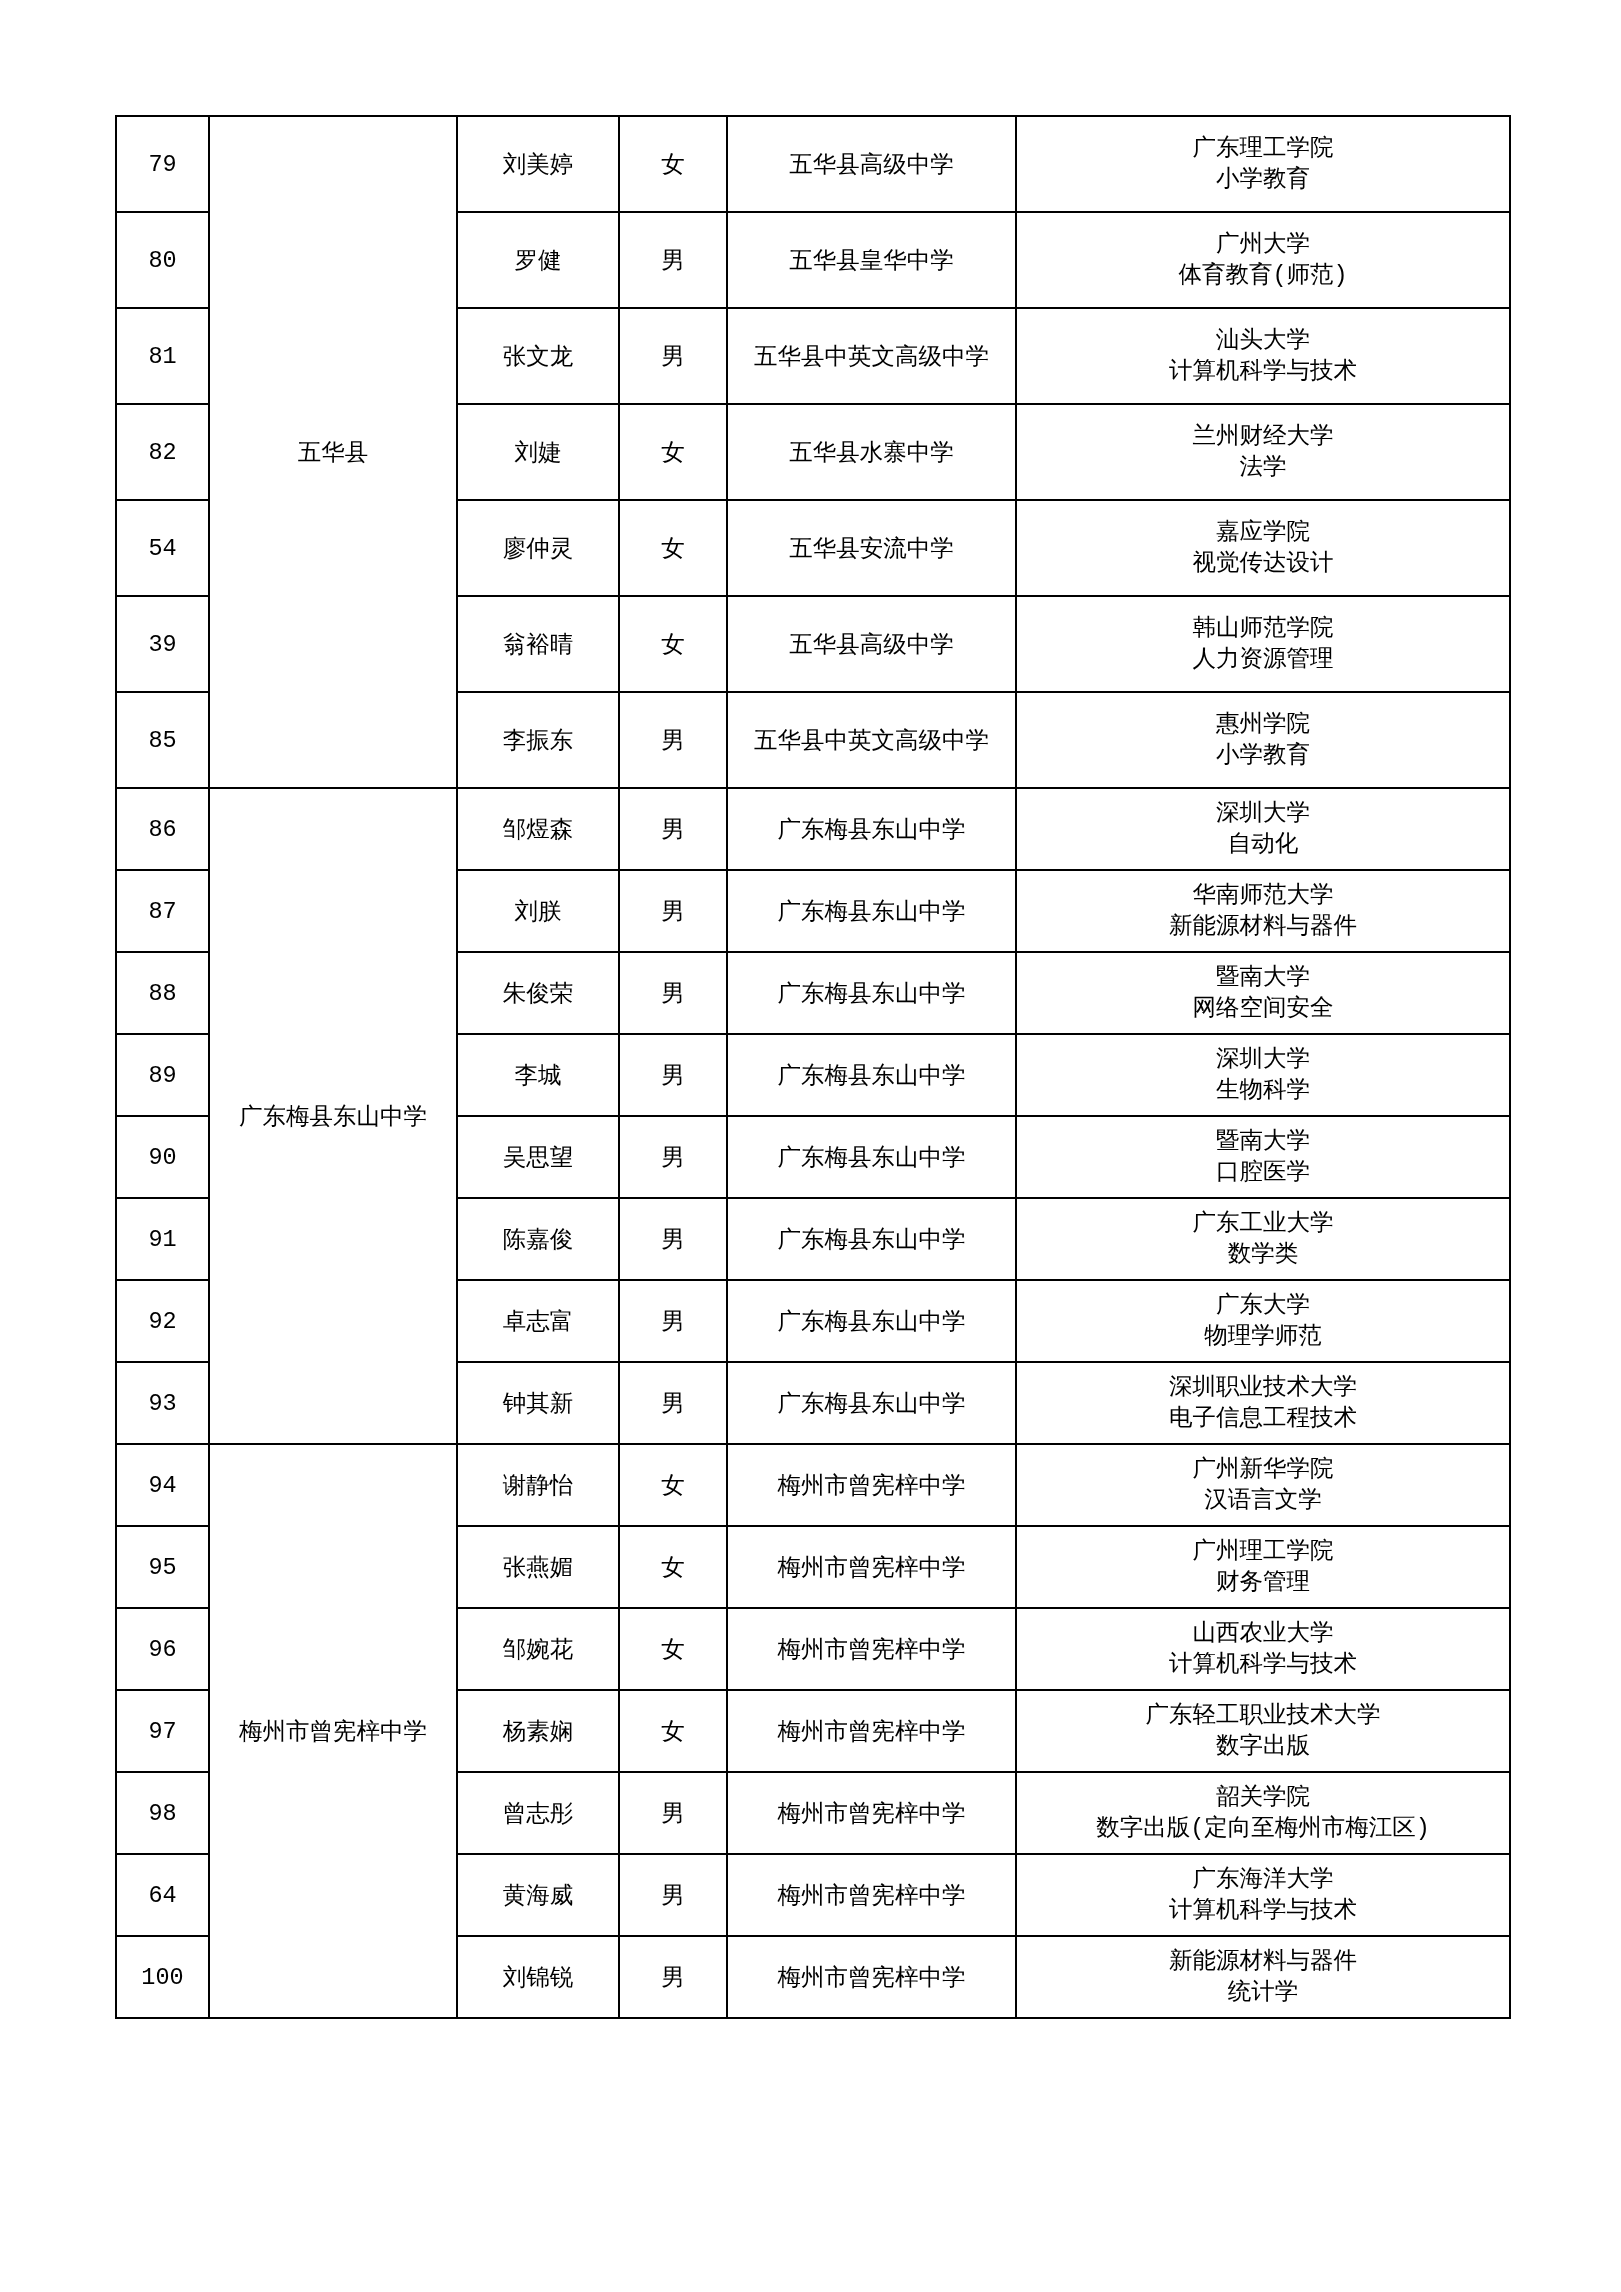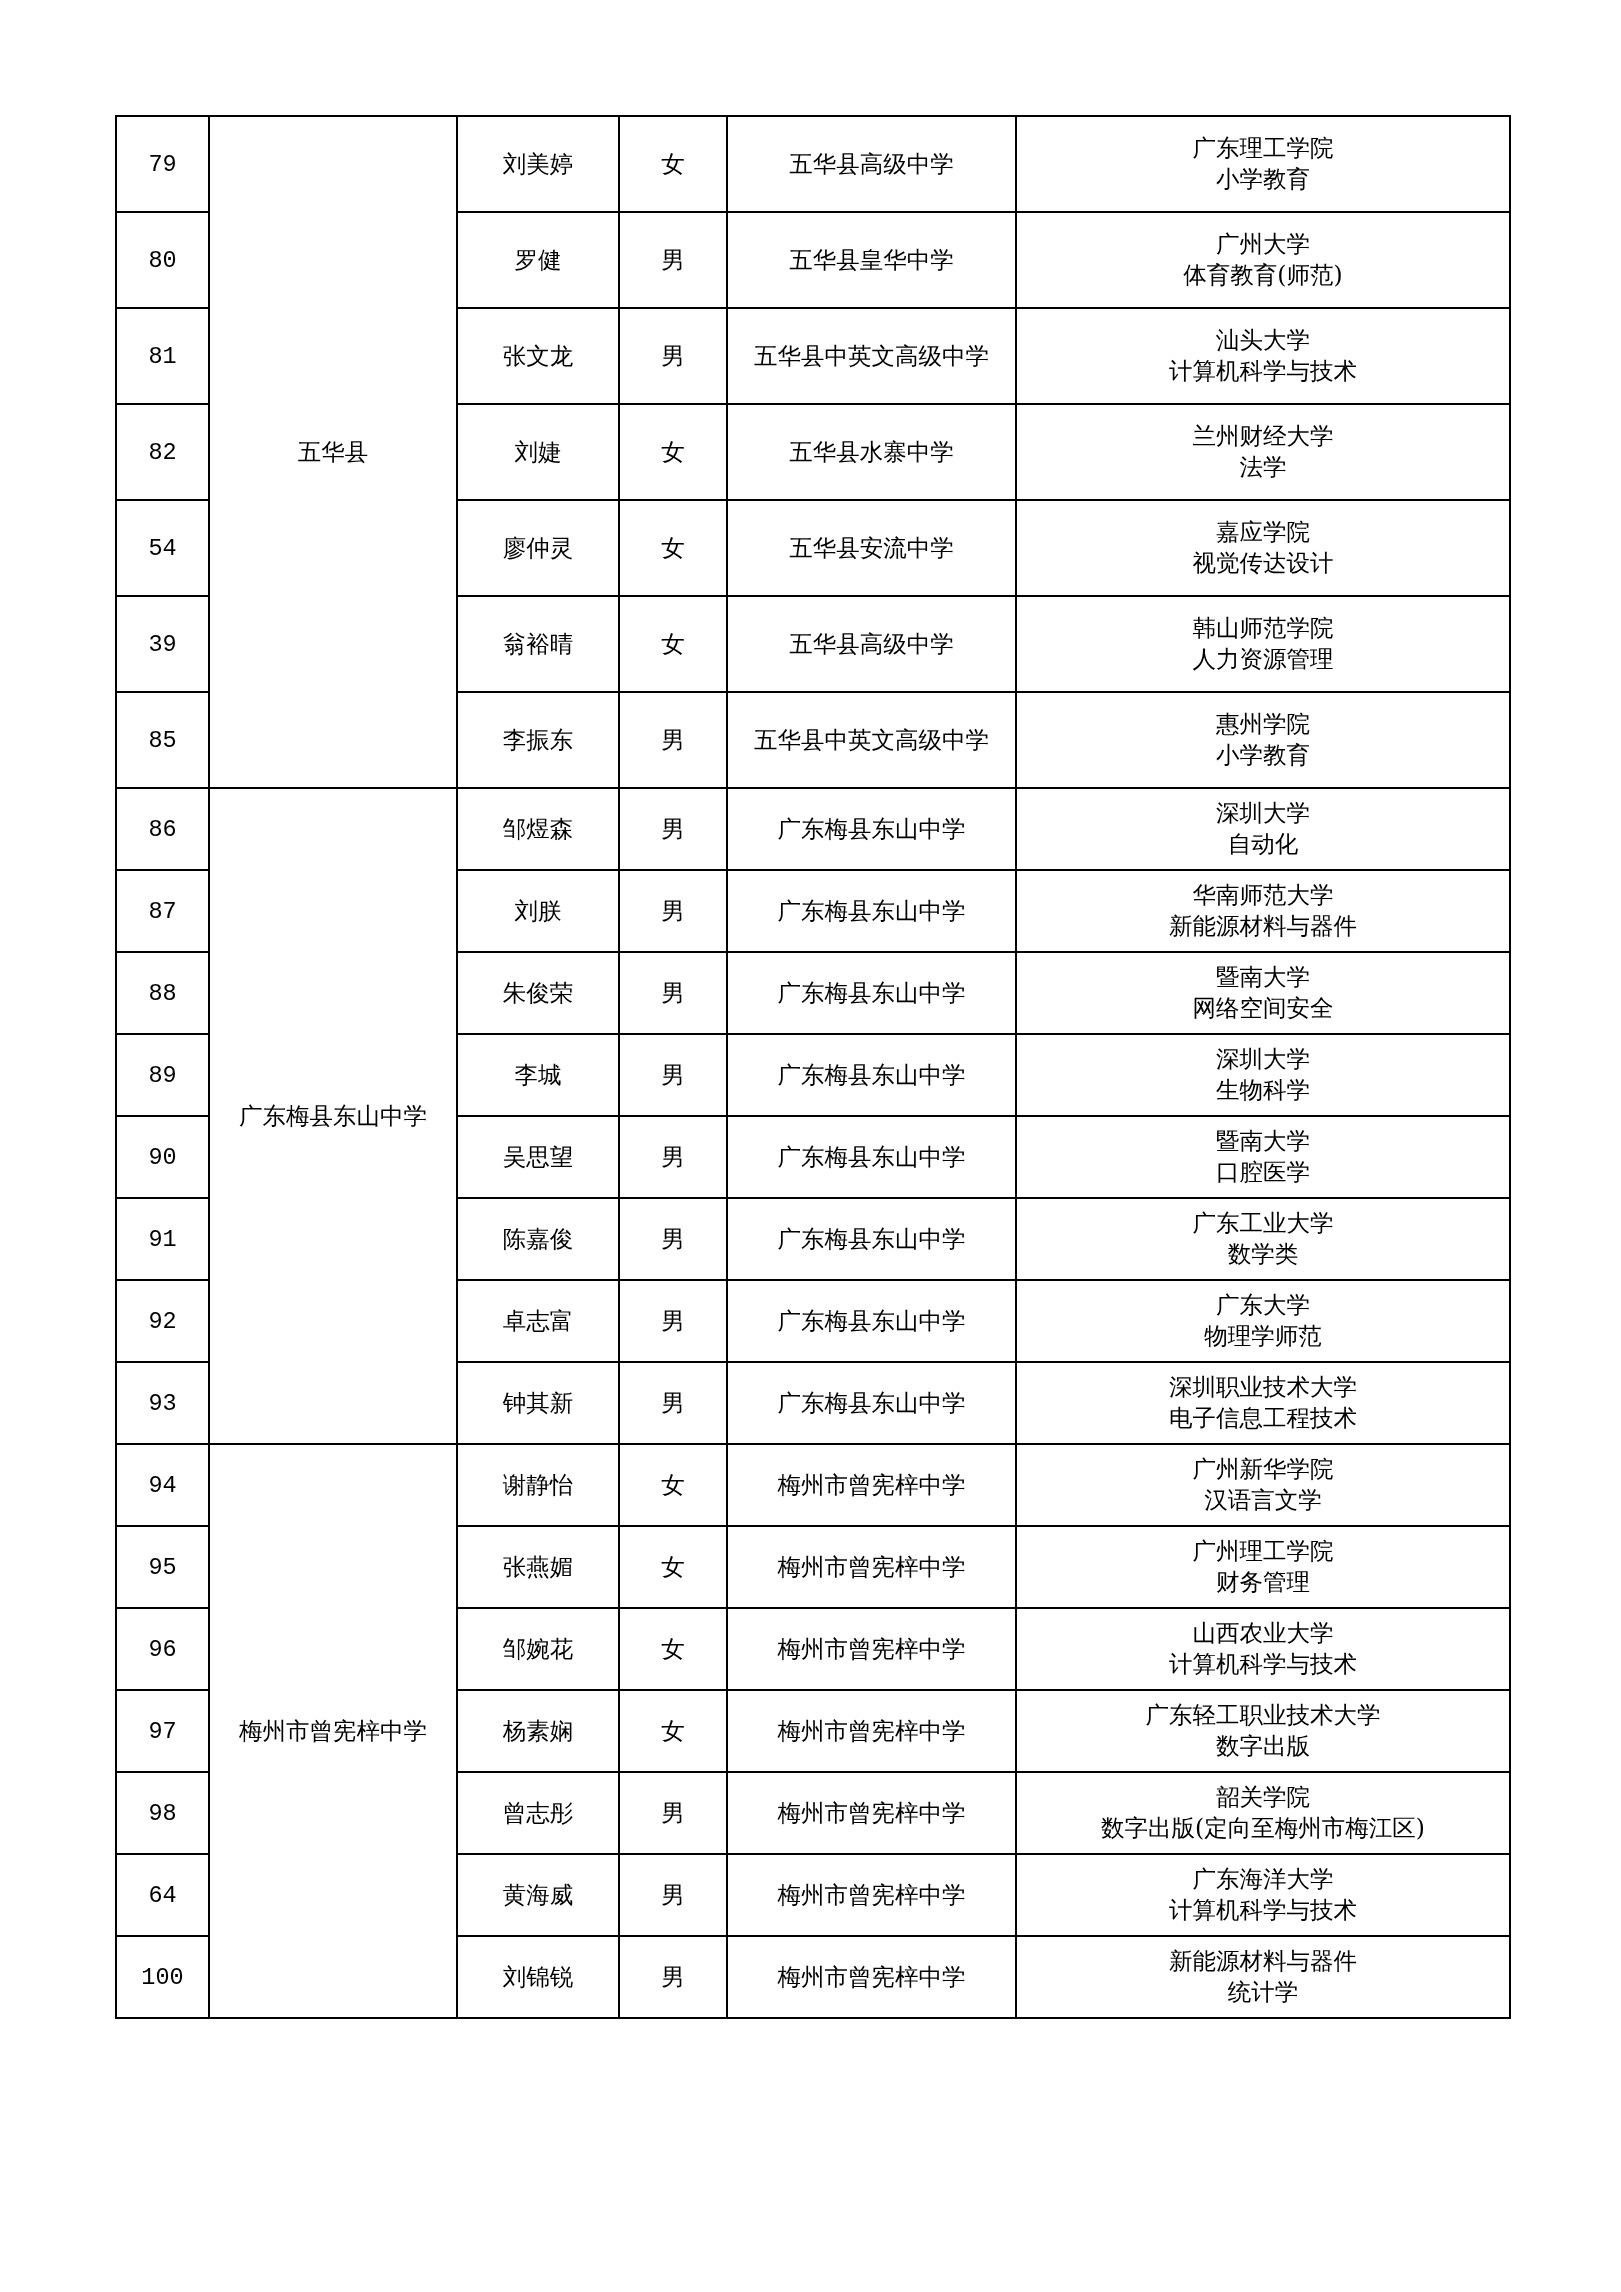--- a/index.html
+++ b/index.html
@@ -7,21 +7,21 @@
          font-family:"DejaVu Serif","Liberation Serif",serif; color:#000; }
   table.roster { position:absolute; left:115px; top:115px; width:1394px;
          border-collapse:collapse; table-layout:fixed; }
   table.roster td { border:2.9px solid #000; text-align:center; vertical-align:middle;
          padding:0; font-size:23.5px; line-height:31px; }
   col.c1 { width:93px; } col.c2 { width:248px; } col.c3 { width:162px; }
   col.c4 { width:108px; } col.c5 { width:289px; } col.c6 { width:494px; }
   tr.tall td { height:94px; }
   tr.short td { height:80px; }
   .num { font-family:Liberation Mono, monospace; font-size:24.5px; }
-  .uni, .maj { display:block; }
+  .uni, .maj { display:block;font-family:Liberation Mono, monospace; }
 </style>
 </head>
 <body>
 
 <table class="roster">
   <colgroup>
       <col class="c1">
       <col class="c2">
       <col class="c3">
       <col class="c4">

